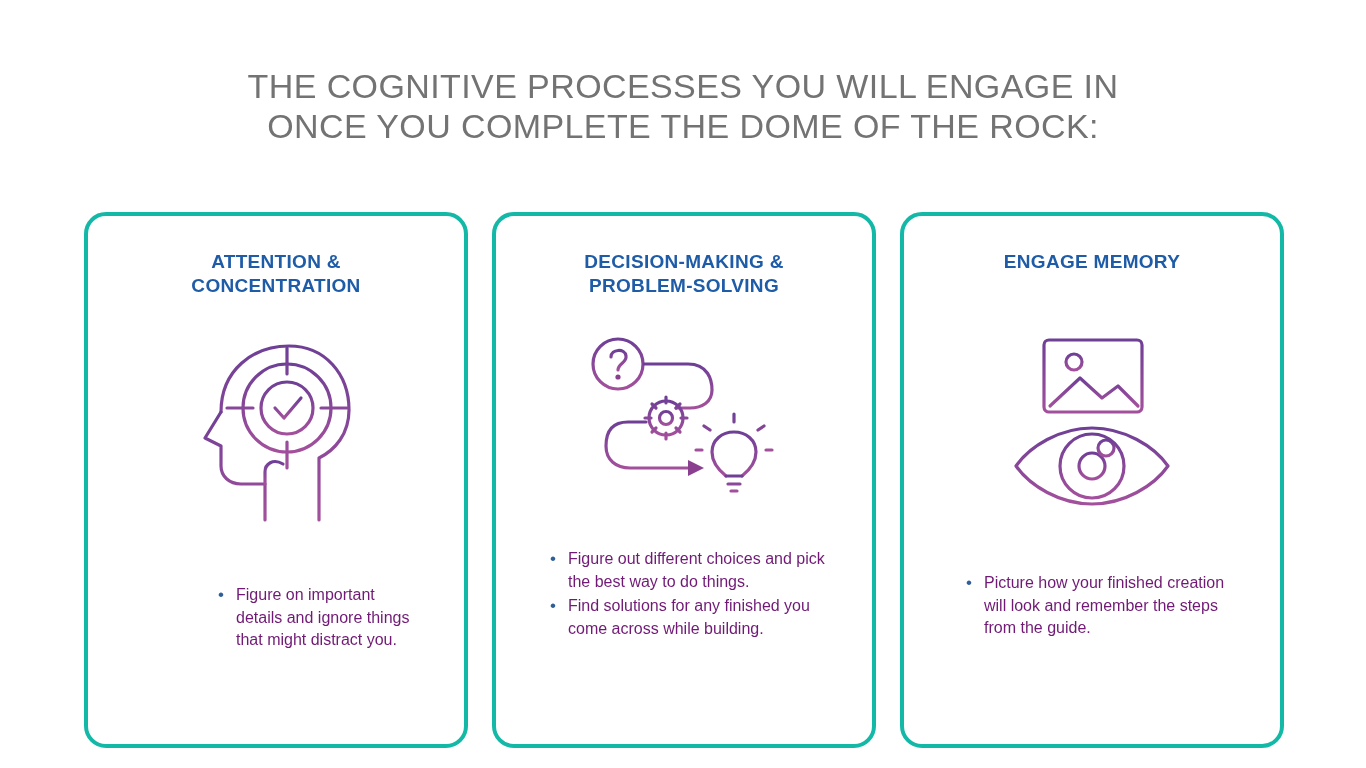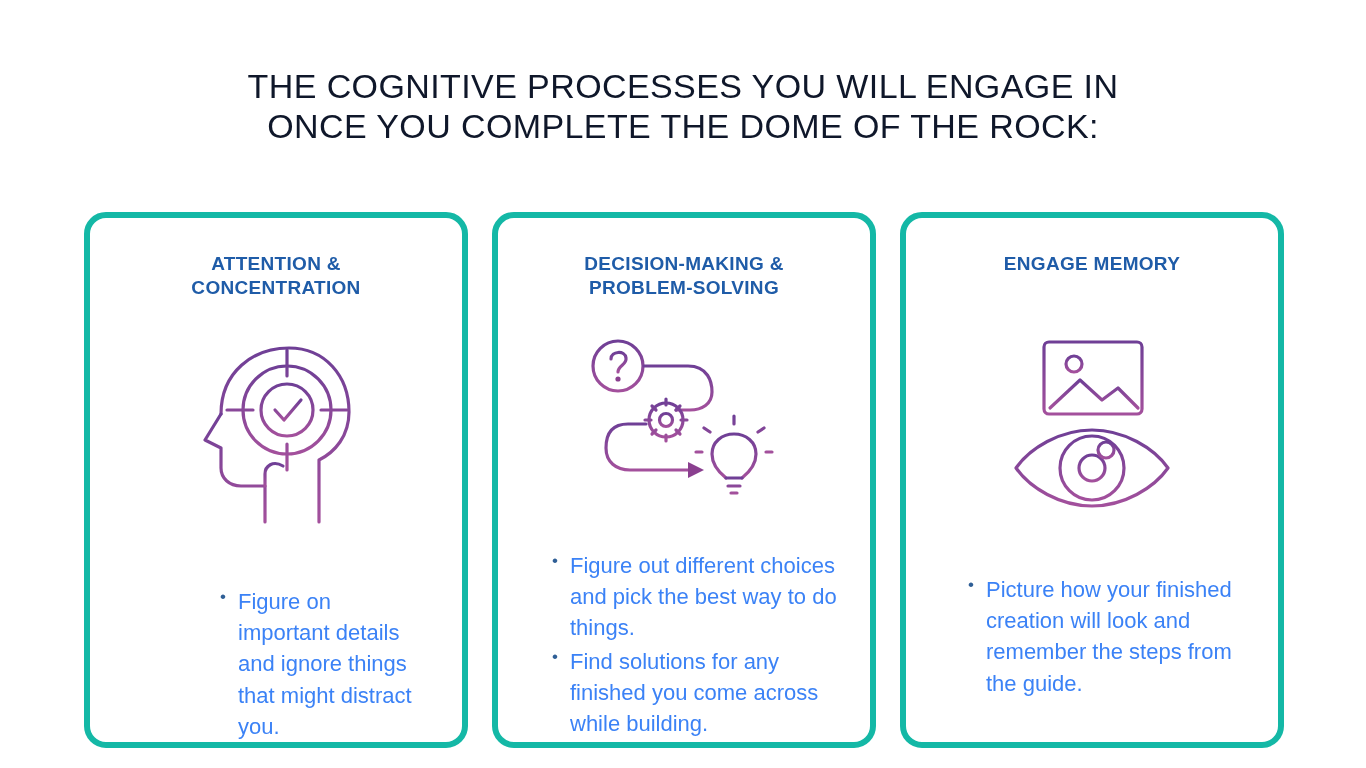--- a/index.html
+++ b/index.html
@@ -18,39 +18,39 @@
     width: 1366px;
     height: 768px;
     box-sizing: border-box;
   }
   .title {
     position: absolute;
     top: 66px;
     left: 0;
     width: 1366px;
     text-align: center;
-    color: #0f172a;
+    color: #737373;
     font-size: 34px;
     line-height: 1.18;
     letter-spacing: 0.4px;
     font-weight: 400;
     white-space: pre-line;
   }
   .cards {
     position: absolute;
     top: 212px;
     left: 84px;
     width: 1200px;
     display: flex;
     justify-content: space-between;
   }
   .card {
     width: 384px;
     height: 536px;
-    border: 6px solid #14b8a6;
+    border: 4px solid #14b8a6;
     border-radius: 22px;
     box-sizing: border-box;
     position: relative;
     background: #ffffff;
   }
   .card-title {
     position: absolute;
     top: 34px;
     left: 24px;
     right: 24px;
@@ -69,22 +69,22 @@
     width: 100%;
     display: flex;
     justify-content: center;
     align-items: flex-start;
     height: 200px;
   }
   .card-body {
     position: absolute;
     left: 46px;
     right: 30px;
-    color: #3b82f6;
-    font-size: 22px;
+    color: #701a75;
+    font-size: 16px;
     line-height: 1.42;
   }
   .card-body ul {
     margin: 0;
     padding-left: 20px;
     list-style: none;
   }
   .card-body li {
     position: relative;
     margin-bottom: 2px;

